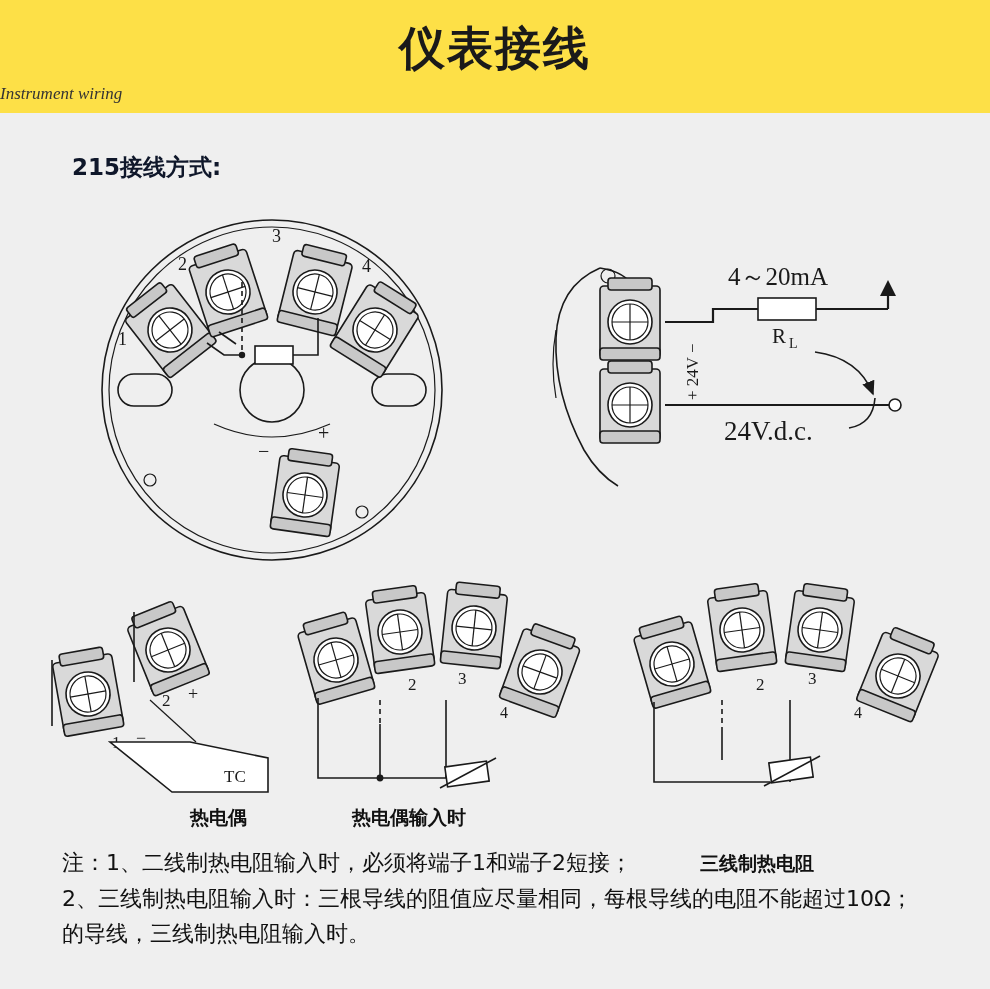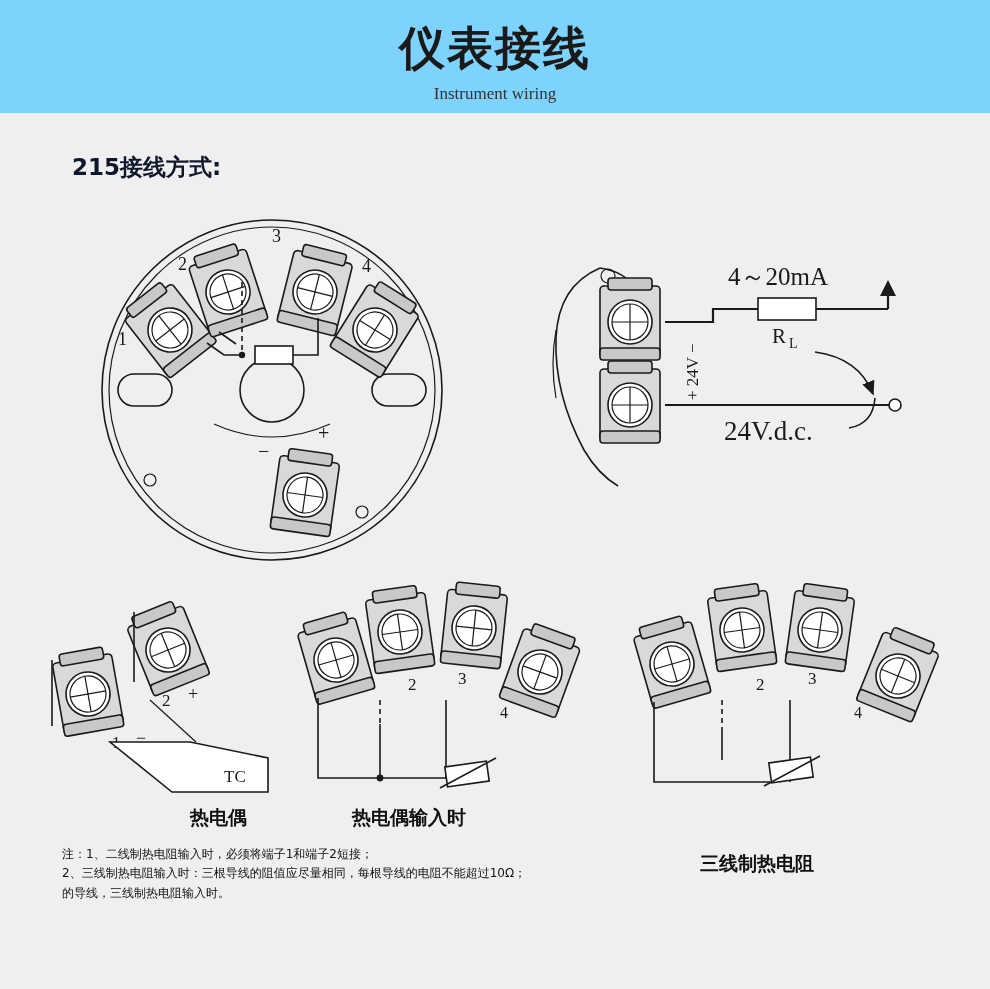--- a/index.html
+++ b/index.html
@@ -5,45 +5,45 @@
   html,body{margin:0;padding:0;}
   body{
     width:990px;height:989px;
     background:#efefef;
     font-family:"Liberation Sans","DejaVu Sans",sans-serif;
     overflow:hidden;
     position:relative;
   }
   .header{
     width:990px;height:113px;
-    background:#7dd3fc;
+    background:#fde047;
     position:relative;
   }
   .header .title-cn{
     position:absolute;left:0;right:0;top:18px;
     text-align:center;
     font-size:46px;font-weight:bold;color:#1a1a1a;
     letter-spacing:2px;
     font-family:"DejaVu Sans","Liberation Sans",sans-serif;
   }
   .header .title-en{
     position:absolute;left:0;right:0;top:84px;
-    text-align:center;
     font-size:17px;color:#333;
     font-family:"Liberation Serif","DejaVu Serif",serif;
+    font-style:italic;
   }
   .section-label{
     position:absolute;left:72px;top:152px;
     font-size:23px;font-weight:bold;color:#0f172a;
     font-family:"DejaVu Sans","Liberation Sans",sans-serif;
   }
   .stage{position:absolute;left:0;top:0;width:990px;height:989px;}
   .notes{
     position:absolute;left:62px;top:845px;width:890px;
-    font-size:12px;color:#111;line-height:1.62;
+    font-size:22px;color:#111;line-height:1.62;
     font-family:"DejaVu Sans","Liberation Sans",sans-serif;
   }
   .notes div{white-space:pre-wrap;}
   .caption{
     position:absolute;
     font-size:19px;font-weight:bold;color:#111;
     font-family:"DejaVu Sans","Liberation Sans",sans-serif;
     white-space:nowrap;
     text-align:center;
   }

